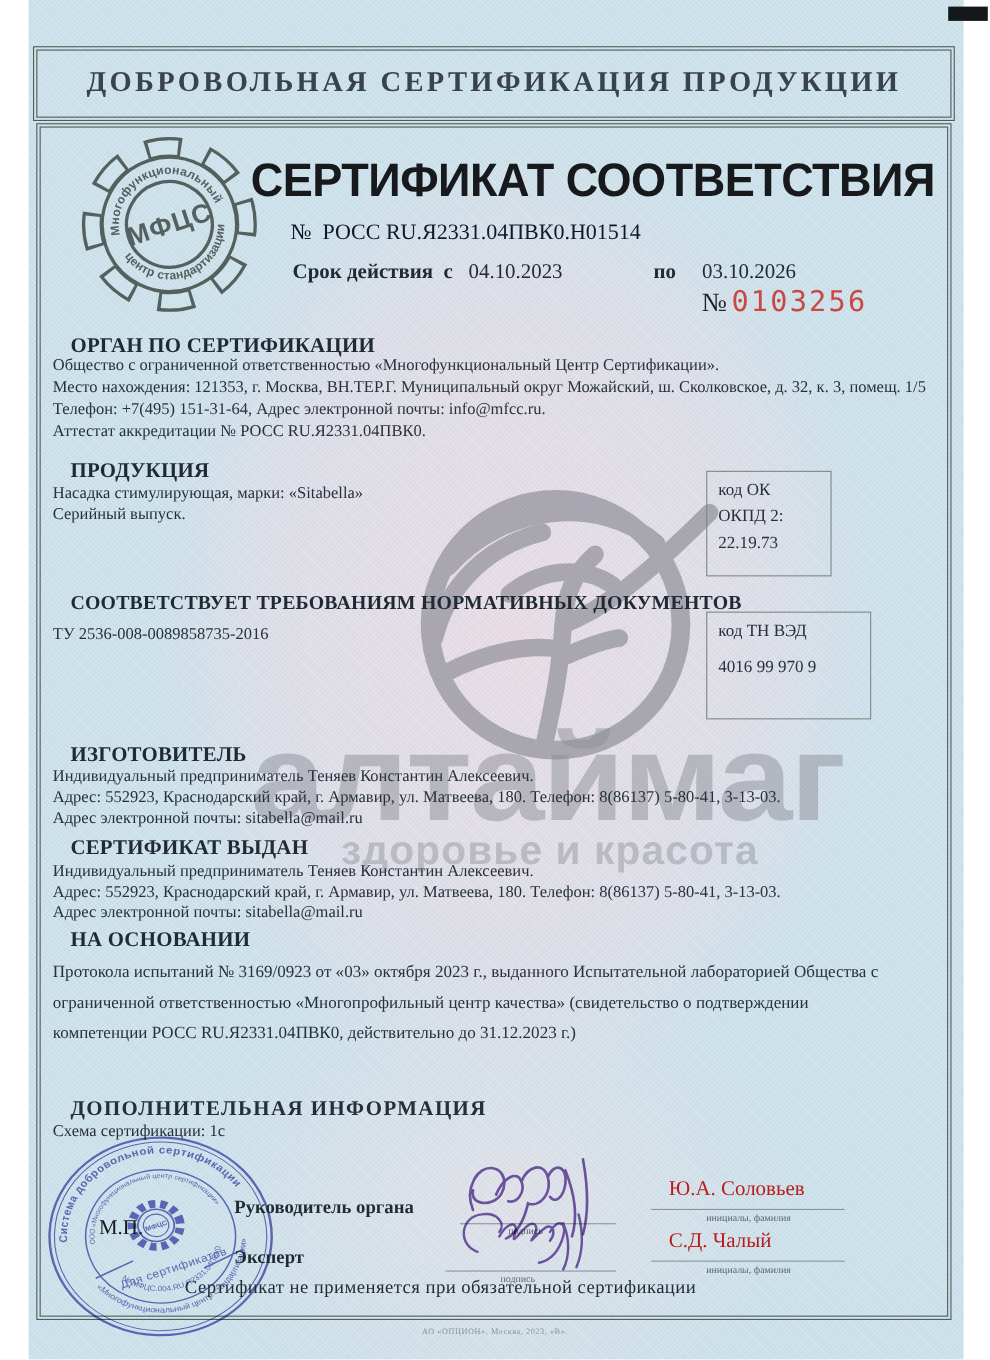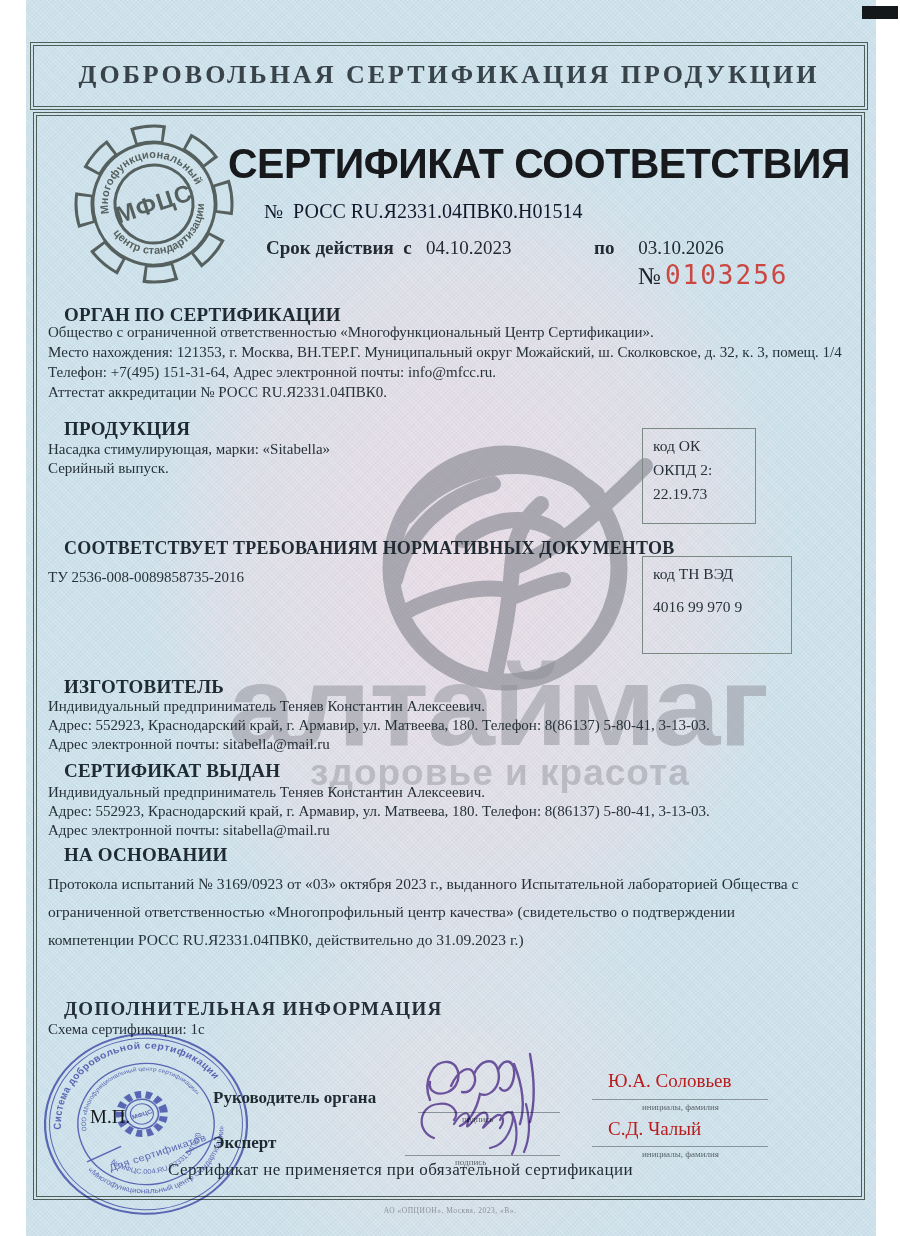--- a/index.html
+++ b/index.html
@@ -124,21 +124,21 @@
   <b>по</b>&nbsp;&nbsp;&nbsp;&nbsp;
   <span>03.10.2026</span>
 </div>
 <div class="abs blank-no" style="left:638px;top:260px;">
   <span class="pfx">№</span>
   <span class="digits">0103256</span>
 </div>
 
 <div class="abs h-sec" style="left:48px;top:304px;">ОРГАН ПО СЕРТИФИКАЦИИ</div>
 <div class="abs t-body" style="left:48px;top:323px;width:790px;">Общество с ограниченной ответственностью «Многофункциональный Центр Сертификации».</div>
-<div class="abs t-body" style="left:48px;top:343px;width:800px;">Место нахождения: 121353, г. Москва, ВН.ТЕР.Г. Муниципальный округ Можайский, ш. Сколковское, д. 32, к. 3, помещ. 1/4</div>
+<div class="abs t-body" style="left:48px;top:343px;width:800px;">Место нахождения: 121353, г. Москва, ВН.ТЕР.Г. Муниципальный округ Можайский, ш. Сколковское, д. 32, к. 3, помещ. 1/5</div>
 <div class="abs t-body" style="left:48px;top:363px;width:790px;">Телефон: +7(495) 151-31-64, Адрес электронной почты: info@mfcc.ru.</div>
 <div class="abs t-body" style="left:48px;top:383px;width:790px;">Аттестат аккредитации № РОСС RU.Я2331.04ПВК0.</div>
 
 <div class="abs h-sec" style="left:48px;top:418px;">ПРОДУКЦИЯ</div>
 <div class="abs t-body" style="left:48px;top:440px;width:560px;">Насадка стимулирующая, марки: «Sitabella»</div>
 <div class="abs t-body" style="left:48px;top:459px;width:560px;">Серийный выпуск.</div>
 <div class="code-box" style="left:642px;top:428px;width:112px;height:94px;">
   <div class="cb-line" style="margin-top:6px;">код ОК</div>
   <div class="cb-line">ОКПД 2:</div>
   <div class="cb-line">22.19.73</div>
@@ -157,21 +157,21 @@
 <div class="abs t-body" style="left:48px;top:735px;width:790px;">Адрес электронной почты: sitabella@mail.ru</div>
 
 <div class="abs h-sec" style="left:48px;top:760px;">СЕРТИФИКАТ ВЫДАН</div>
 <div class="abs t-body" style="left:48px;top:783px;width:790px;">Индивидуальный предприниматель Теняев Константин Алексеевич.</div>
 <div class="abs t-body" style="left:48px;top:802px;width:790px;">Адрес: 552923, Краснодарский край, г. Армавир, ул. Матвеева, 180. Телефон: 8(86137) 5-80-41, 3-13-03.</div>
 <div class="abs t-body" style="left:48px;top:821px;width:790px;">Адрес электронной почты: sitabella@mail.ru</div>
 
 <div class="abs h-sec" style="left:48px;top:844px;">НА ОСНОВАНИИ</div>
 <div class="abs t-body" style="left:48px;top:874px;width:800px;font-size:15.5px;">Протокола испытаний № 3169/0923 от «03» октября 2023 г., выданного Испытательной лабораторией Общества с</div>
 <div class="abs t-body" style="left:48px;top:902px;width:800px;font-size:15.5px;">ограниченной ответственностью «Многопрофильный центр качества» (свидетельство о подтверждении</div>
-<div class="abs t-body" style="left:48px;top:930px;width:800px;font-size:15.5px;">компетенции  РОСС RU.Я2331.04ПВК0, действительно до 31.09.2023 г.)</div>
+<div class="abs t-body" style="left:48px;top:930px;width:800px;font-size:15.5px;">компетенции  РОСС RU.Я2331.04ПВК0, действительно до 31.12.2023 г.)</div>
 
 <div class="abs h-sec" style="left:48px;top:998px;letter-spacing:1.3px;color:#242f3a;">ДОПОЛНИТЕЛЬНАЯ ИНФОРМАЦИЯ</div>
 <div class="abs t-body" style="left:48px;top:1020px;width:400px;">Схема сертификации: 1с</div>
 
 <svg class="abs stamp-wrap" style="left:38px;top:1028px;" width="216" height="192" viewBox="0 0 216 216" preserveAspectRatio="none">
   <defs>
     <path id="st-ot" d="M 23,108 A 85,85 0 0 1 193,108"></path>
     <path id="st-ob" d="M 30,108 A 78,78 0 0 0 186,108"></path>
     <path id="st-it" d="M 48,108 A 60,60 0 0 1 168,108"></path>
     <path id="st-ib" d="M 52,108 A 56,56 0 0 0 164,108"></path>

